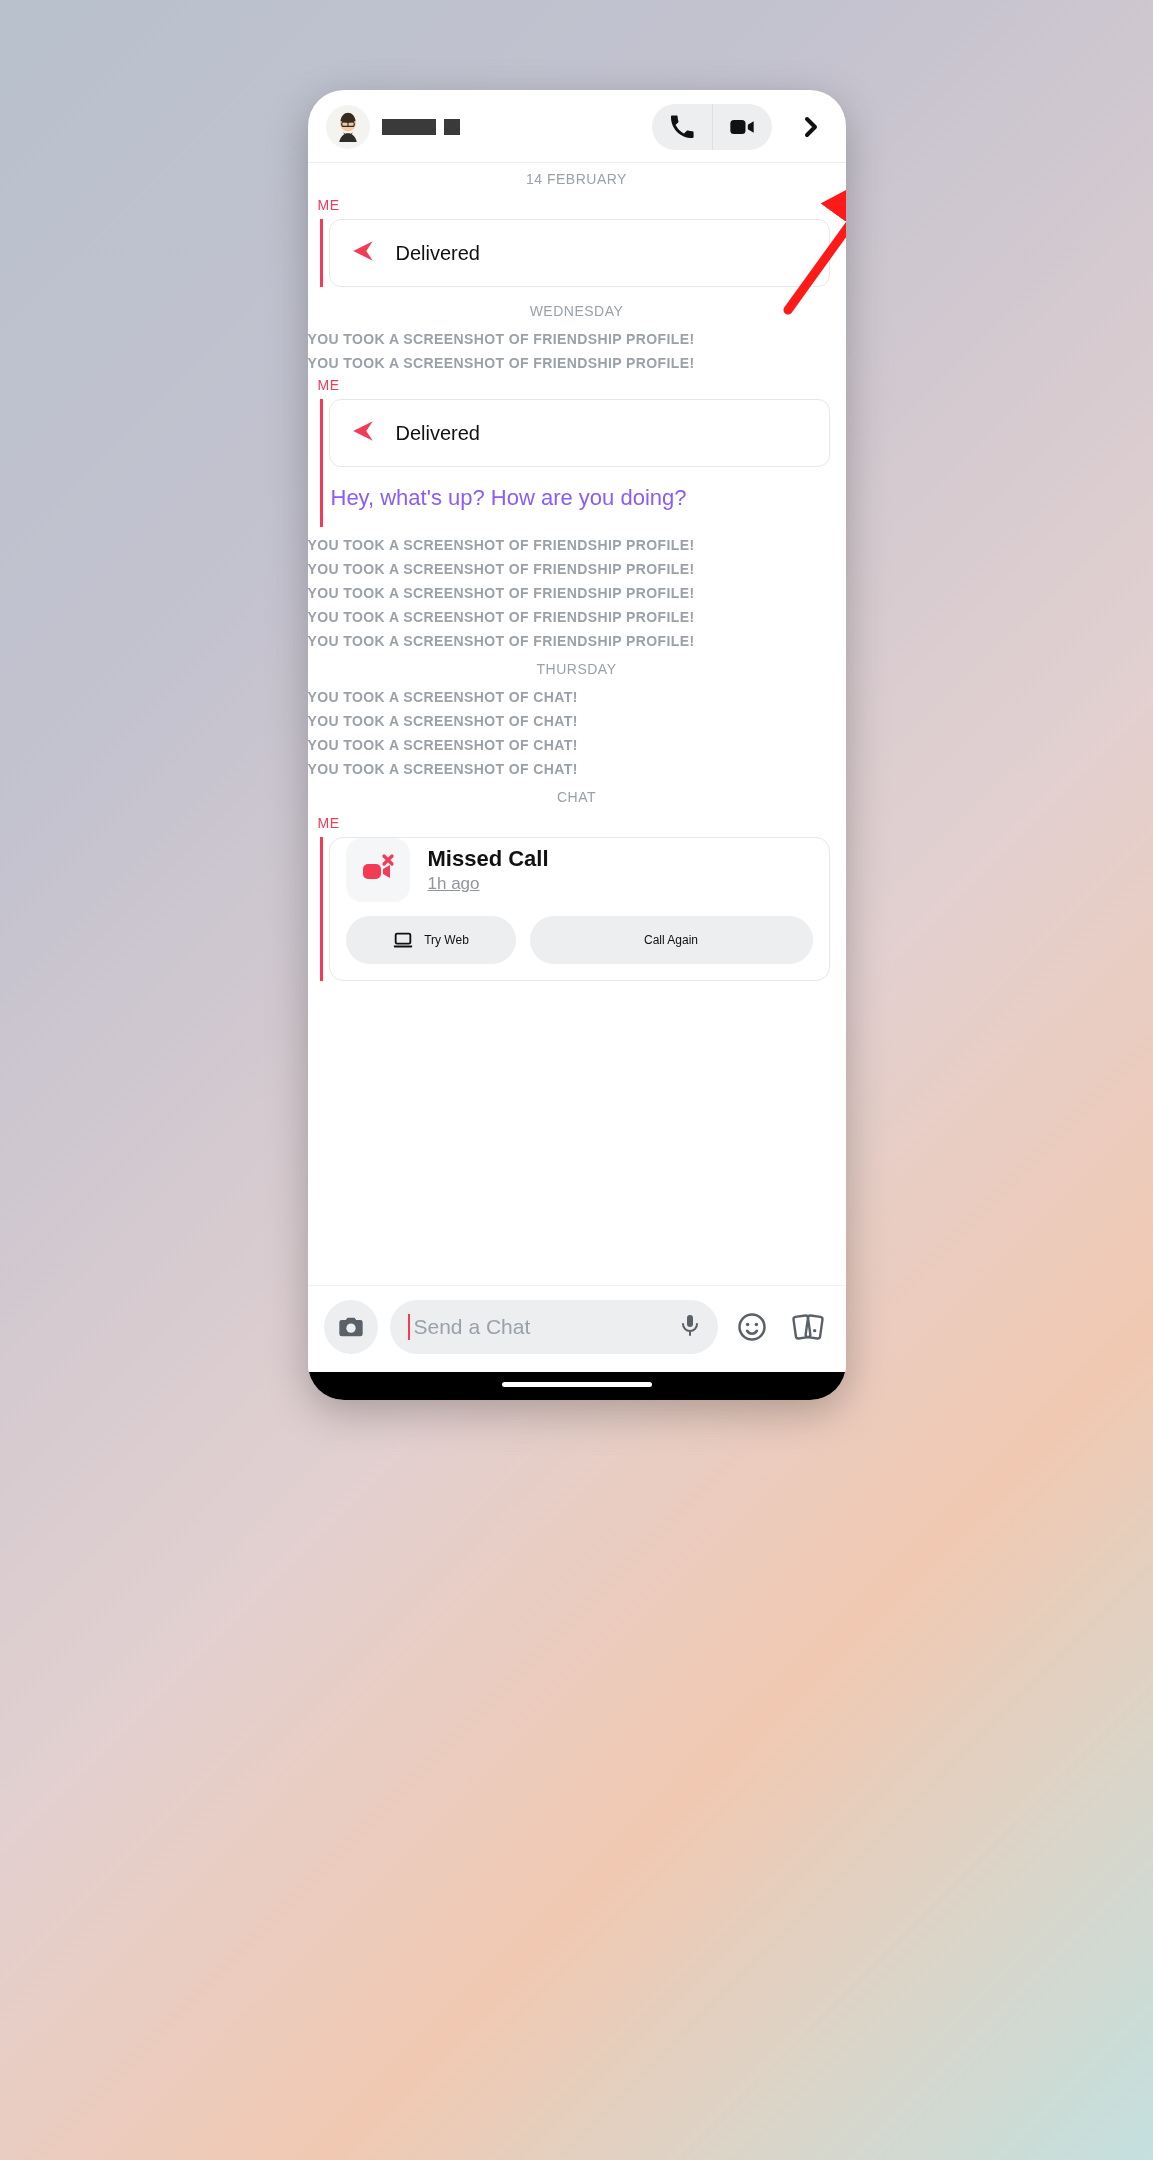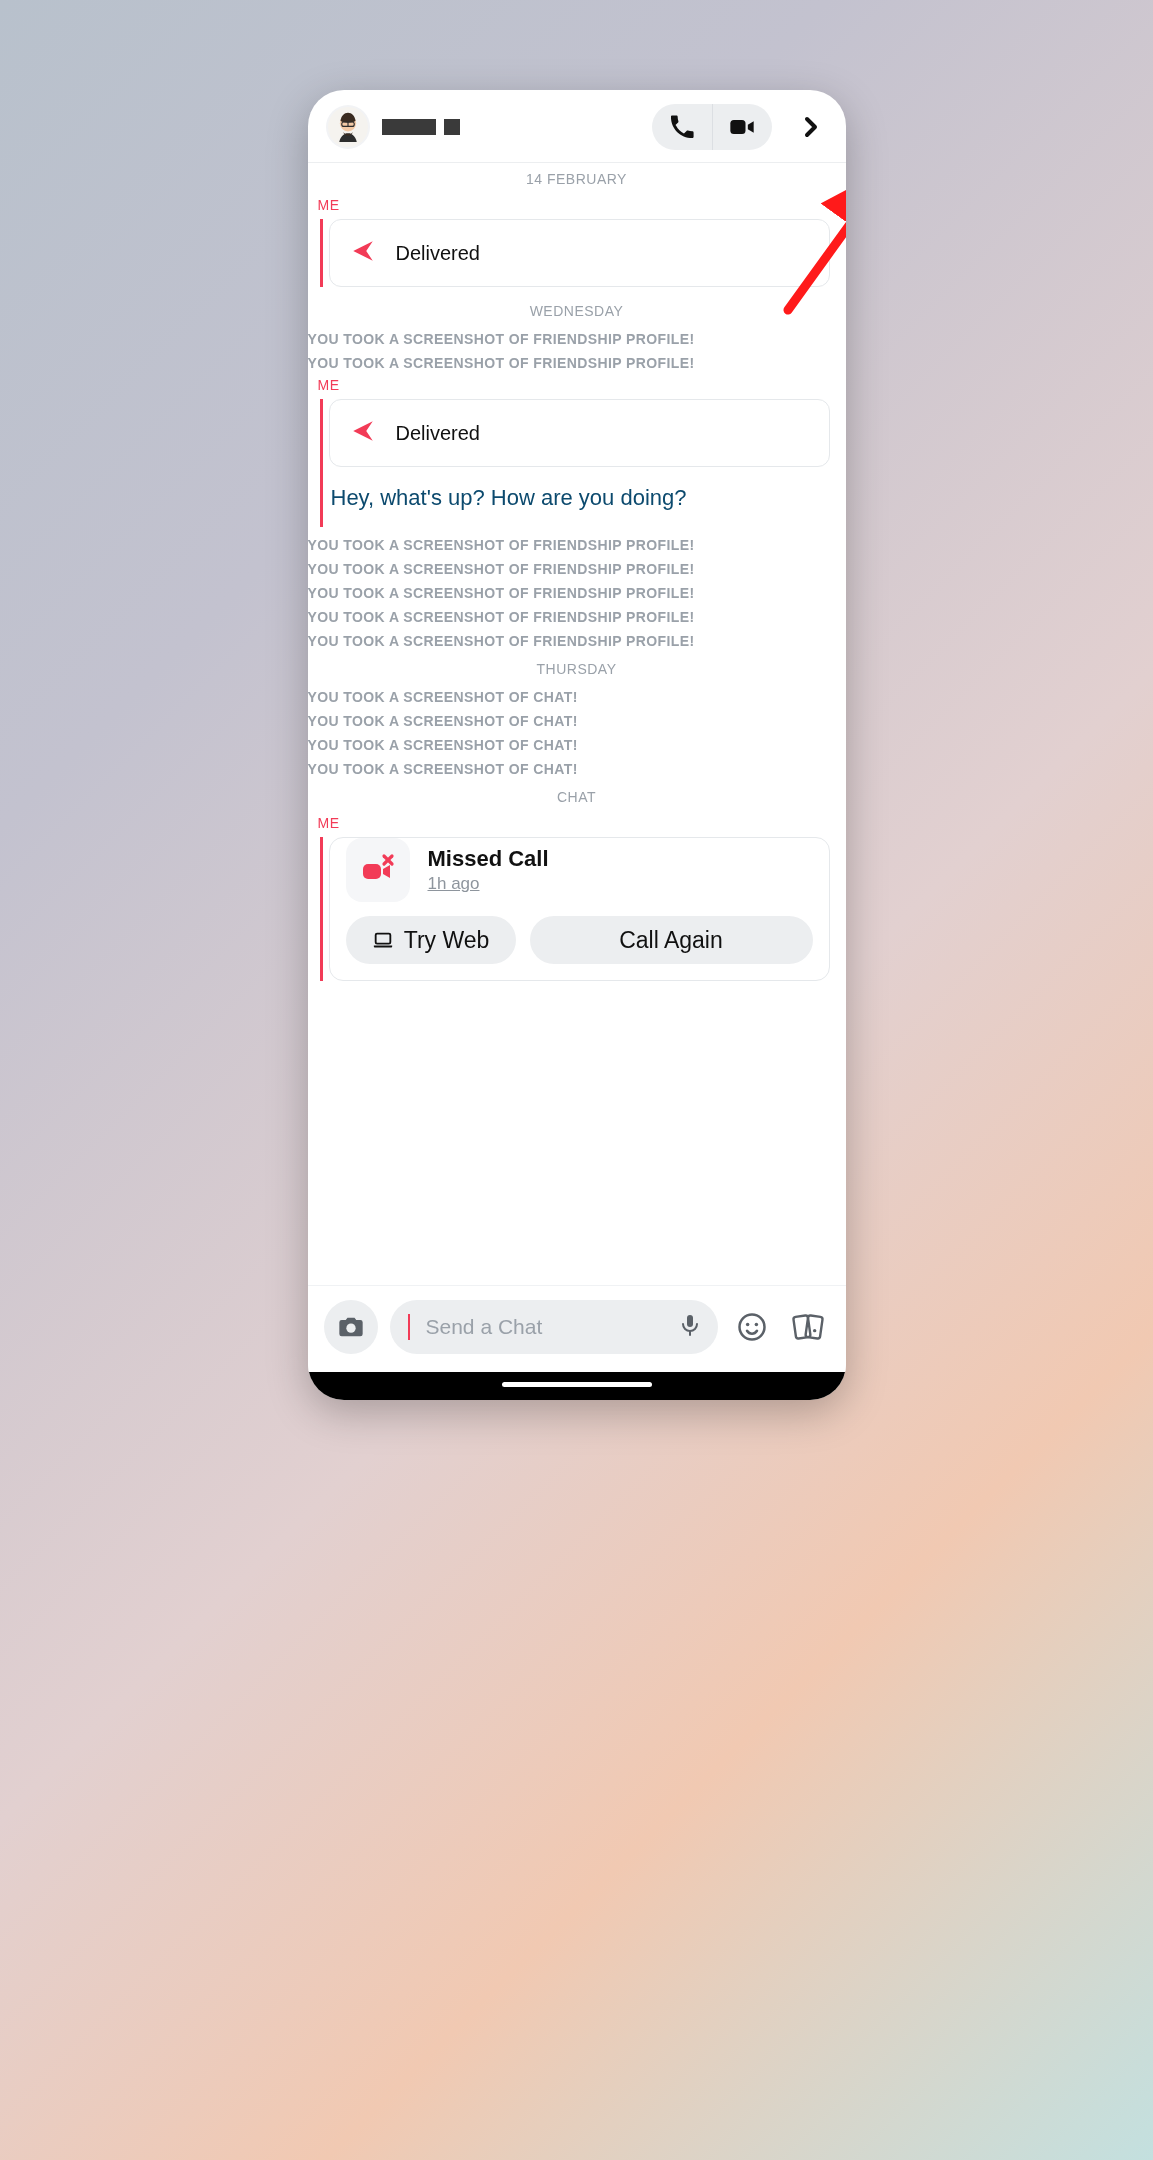--- a/index.html
+++ b/index.html
@@ -88,58 +88,58 @@
   }
   .bubble{
     border:1px solid #e5e8eb; border-radius:12px;
     padding:18px 20px; display:flex; align-items:center; gap:20px;
     margin:4px 4px 8px 6px;
     background:#fff;
   }
   .send-icon svg{width:26px;height:26px;}
   .bubble-text{font-size:20px; color:#111;}
   .plain-msg{
-    font-size:22px; color:#0c4a6e; padding:10px 6px 16px 8px;
+    font-size:22px; color:#8b5cf6; padding:10px 6px 16px 8px;
   }
 
   
   .call-card{
     border:1px solid #e5e8eb; border-radius:14px;
     margin:4px 4px 8px 6px; padding:0 16px 16px;
     background:#fff;
   }
   .call-top{display:flex;align-items:center;gap:18px;margin-bottom:14px;}
   .call-icon-box{
     width:64px;height:64px;border-radius:16px;background:#f5f6f8;
     display:flex;align-items:center;justify-content:center;
     position:relative;
   }
   .call-title{font-size:22px;font-weight:600;color:#111;}
   .call-sub{font-size:17px;color:#8e959d;margin-top:2px;text-decoration:underline;}
   .call-actions{display:flex;gap:14px;}
   .pill-btn{
     flex:1;height:48px;border-radius:24px;background:#eceef0;
     display:flex;align-items:center;justify-content:center;gap:10px;
-    font-size:23px;font-weight:500;color:#111;cursor:pointer;
+    font-size:12px;font-weight:500;color:#111;cursor:pointer;
   }
   .pill-btn.web{flex:0 0 170px;}
 
   
   .footer{
     display:flex;align-items:center;gap:12px;
     padding:14px 16px 18px;border-top:1px solid #f0f2f4;
     background:#fff;
   }
   .cam-btn{
     width:54px;height:54px;border-radius:50%;background:#eceef0;
     display:flex;align-items:center;justify-content:center;cursor:pointer;
   }
   .chat-input{
     flex:1;height:54px;border-radius:28px;background:#eceef0;
-    display:flex;align-items:center;padding:0 18px;gap:16px;
+    display:flex;align-items:center;padding:0 18px;gap:4px;
     position:relative;
     text-align:right;
   }
   .caret{width:2px;height:26px;background:#f23b57;}
   .placeholder{color:#9aa1a9;font-size:21px;}
   .mic{position:absolute;right:16px;}
   .foot-icon{width:44px;display:flex;align-items:center;justify-content:center;cursor:pointer;}
 
   .home-bar{
     height:28px;background:#000;

